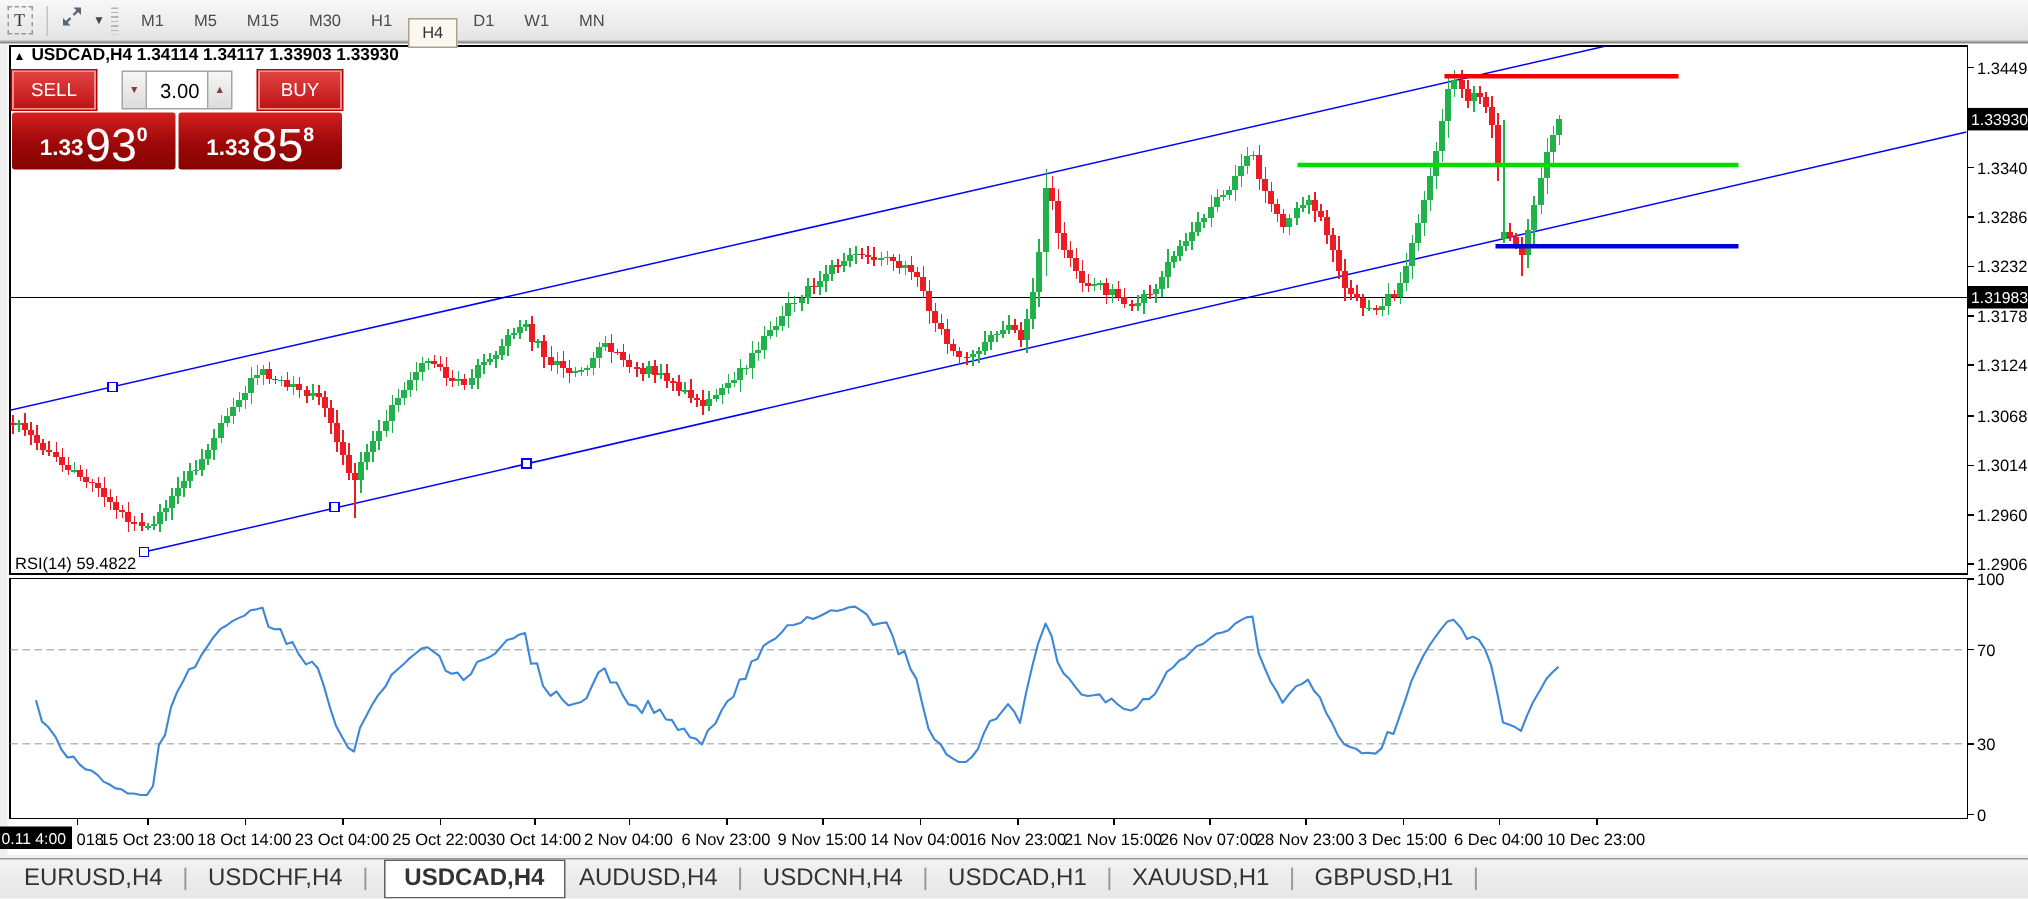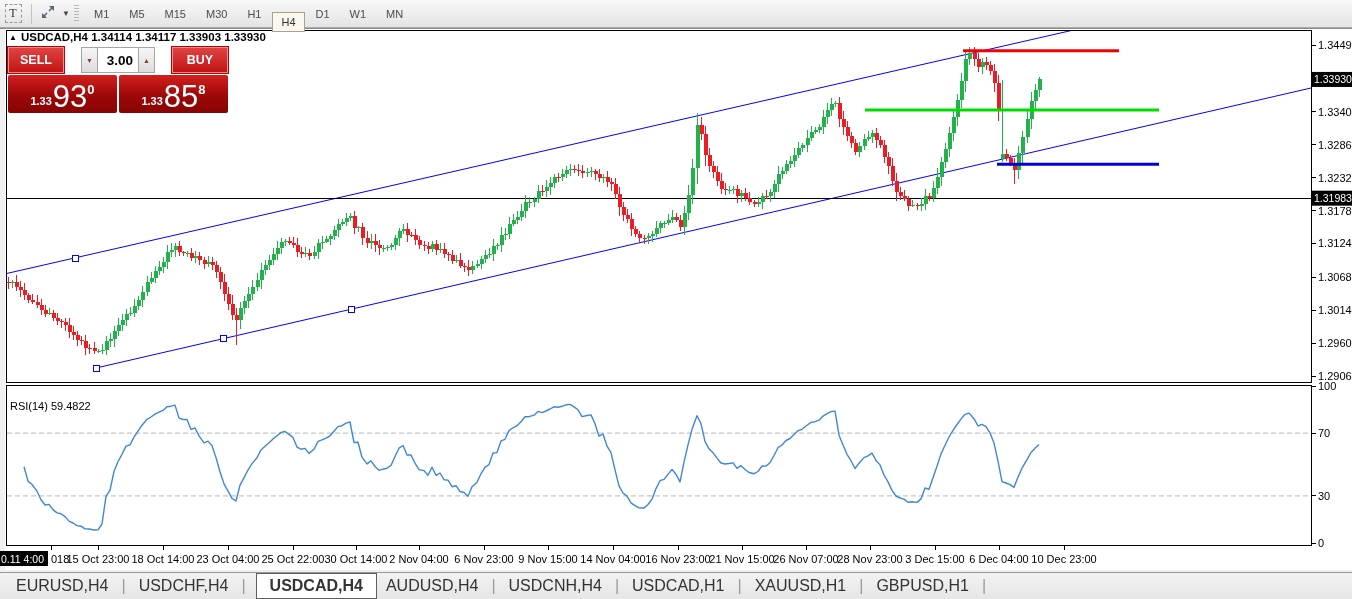--- a/index.html
+++ b/index.html
@@ -35,24 +35,24 @@
   .tf-btn.active{
     background:#fbf8ef;border:1px solid #aaa08c;color:#333;margin-top:16px;
   }
   
   #chart-svg{position:absolute;left:0;top:0;z-index:1;}
   .overlay{position:absolute;z-index:5;}
   .chart-title{
     left:9px;top:31px;font-size:11.5px;font-weight:700;color:#000;display:flex;align-items:center;
   }
   .chart-title .tri{font-size:8px;margin-right:4px;}
-  .rsi-title{left:10px;top:400px;font-size:11px;color:#000;}
+  .rsi-title{left:10px;top:370px;font-size:11px;color:#000;}
   
   .ocp{left:8px;top:47px;width:220px;}
-  .ocp-row1{display:flex;height:26px;font-weight:bold;}
+  .ocp-row1{display:flex;height:26px;}
   .ocp-btn{
     width:56px;box-sizing:border-box;color:#fff;font-size:12.5px;
     background:linear-gradient(#e04343,#c01414);border:1px solid #ee8f8f;outline:1px solid #b00;
     display:flex;align-items:center;justify-content:center;cursor:pointer;
   }
   .vol-group{display:flex;flex:1;margin:0 17px;}
   .spin-btn{
     width:17px;box-sizing:border-box;border:1px solid #a5a5a5;background:linear-gradient(#f6f6f6,#dcdcdc);
     color:#8c3a3a;font-size:7px;display:flex;align-items:center;justify-content:center;cursor:pointer;
   }
@@ -60,21 +60,21 @@
     flex:1;box-sizing:border-box;border-top:1px solid #a5a5a5;border-bottom:1px solid #a5a5a5;
     background:#fff;font-size:13.5px;color:#000;display:flex;align-items:center;justify-content:flex-end;
     padding-right:5px;
   }
   .ocp-row2{display:flex;margin-top:2px;height:38px;gap:2px;}
   .price-box{
     flex:1;border-radius:2px;color:#fff;cursor:pointer;
     background:linear-gradient(#d41f1f,#9c0808 55%,#870303);
     display:flex;align-items:flex-end;justify-content:center;padding-bottom:2px;box-sizing:border-box;
   }
-  .price-box .small{font-size:11px;font-weight:700;margin:0 1px 4px 0;}
+  .price-box .small{font-size:15px;font-weight:700;margin:0 1px 4px 0;}
   .price-box .big{font-size:31px;font-weight:400;line-height:0.95;margin-top:20px;}
   .price-box .sup{font-size:13px;font-weight:700;position:relative;top:-14px;}
   
   .tabbar{
     position:absolute;left:0;bottom:0;width:100%;height:27px;z-index:10;box-sizing:border-box;
     background:linear-gradient(#f2f2f2,#e6e6e6);border-top:1px solid #999;
     display:flex;align-items:center;padding-left:10px;font-size:16px;color:#333;
   }
   .tab{padding:3px 6px;cursor:pointer;white-space:nowrap;}
   .tab.active{

